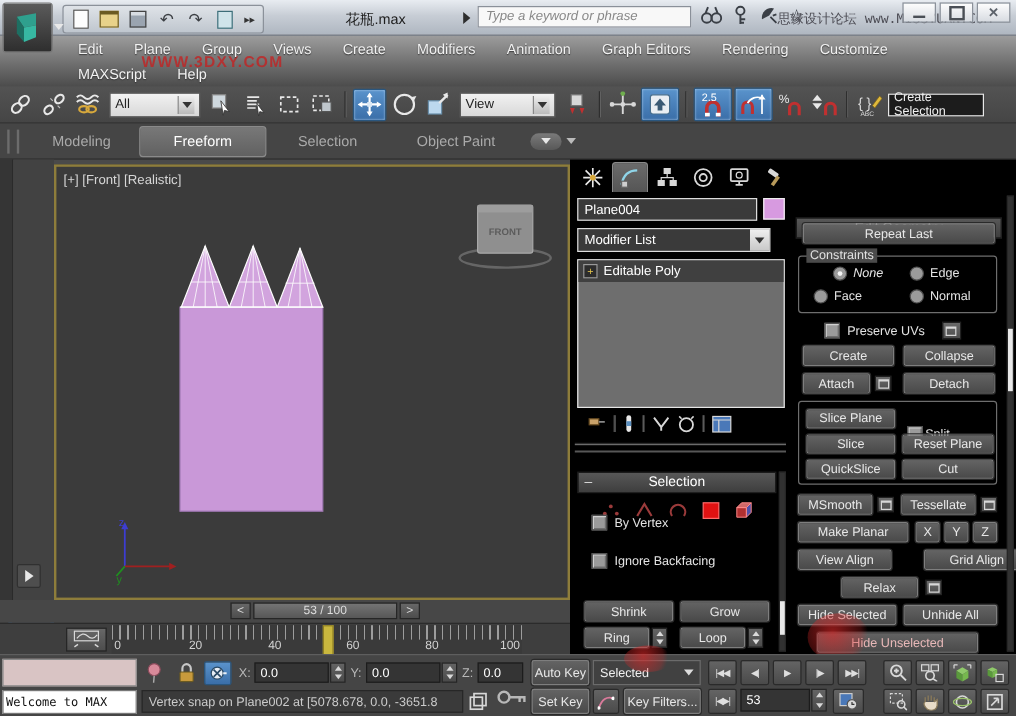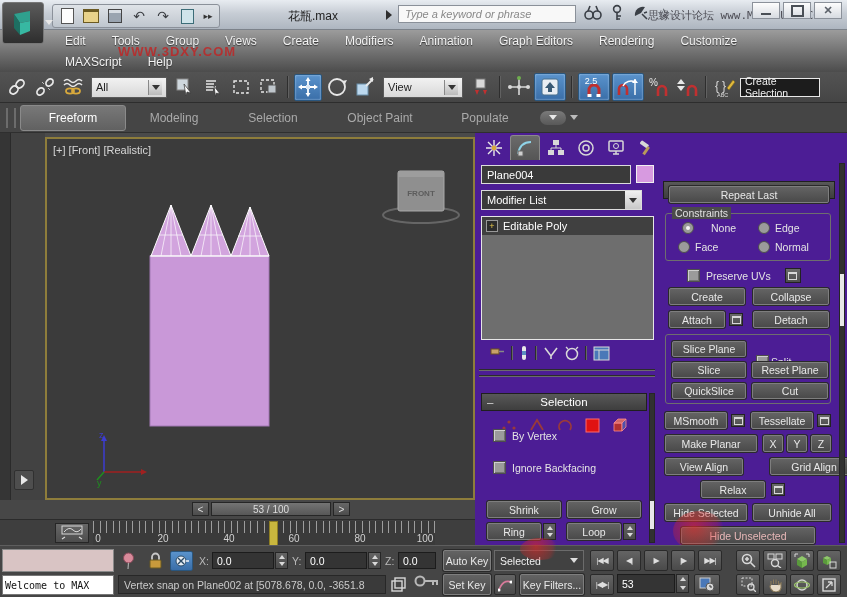--- a/index.html
+++ b/index.html
@@ -52,21 +52,21 @@
   
   .leftstrip{left:0;top:133px;width:11px;height:412px;background:#353535;border-right:1px solid #2a2a2a;}
   .leftcol{left:11px;top:133px;width:34px;height:412px;background:#424242;}
   .viewport{left:45px;top:137px;width:430px;height:363px;background:#3b3b3b;border:2px solid #8e7d3b;}
   .vp-label{color:#d6d6d6;font-size:11px;}
   .arrow-btn{left:14px;top:470px;width:20px;height:20px;background:#4e4e4e;border:1px solid #303030;border-radius:2px;
     display:flex;align-items:center;justify-content:center;}
   .layout-tab{left:7px;top:505px;width:38px;height:40px;background:#5c6977;border:3px solid #4a86c8;border-radius:4px;}
 
   
-  .cmdpanel{left:475px;top:133px;width:372px;height:412px;background:#4c1d95;}
+  .cmdpanel{left:475px;top:133px;width:372px;height:412px;background:#000000;}
   .ctab{width:28px;height:24px;display:flex;align-items:center;justify-content:center;border-radius:3px 3px 0 0;}
   .ctab.active{background:linear-gradient(#6b6b6b,#555);border:1px solid #8a8a8a;border-bottom:none;}
   .fld{background:#3a3a3a;border:1px solid #181818;color:#fff;font-size:11px;
     display:flex;align-items:center;padding:0 5px;}
   .fld-w{border:1px solid #dcdcdc;}
   .swatch{background:#d79ae0;border:1px solid #efefef;}
   .stackbox{background:#6e6e6e;border:1px solid #e6e6e6;}
   .stackrow{background:#404040;color:#fff;font-size:11px;display:flex;align-items:center;height:18px;padding:0 4px;gap:5px;}
   .plusbox{width:10px;height:10px;background:#2c2c2c;border:1px solid #999;color:#e8c84c;font-size:9px;
     display:flex;align-items:center;justify-content:center;line-height:1;}
@@ -182,21 +182,21 @@
       <div class="winbtn">
           <span style="font-size:11px;">✕</span>
         </div>
     </div>
   </div>
 
   <div class="abs menubar">
     <div class="abs wm-red" style="left:118px;top:14px;">WWW.3DXY.COM</div>
     <div class="abs flex" style="left:52px;top:0;height:22px;">
       <div class="menu-item">Edit</div>
-      <div class="menu-item">Tools</div>
+      <div class="menu-item">Plane</div>
       <div class="menu-item">Group</div>
       <div class="menu-item">Views</div>
       <div class="menu-item">Create</div>
       <div class="menu-item">Modifiers</div>
       <div class="menu-item">Animation</div>
       <div class="menu-item">Graph Editors</div>
       <div class="menu-item">Rendering</div>
       <div class="menu-item">Customize</div>
     </div>
     <div class="abs flex" style="left:52px;top:21px;height:21px;">
@@ -355,25 +355,24 @@
           <text x="3" y="21" fill="#d8d8d8" font-size="5.5" font-family="sans-serif">ABC</text>
         </svg>
       </div>
     <div class="namesel">
       <span>Create Selection</span>
     </div>
   </div>
 
   <div class="abs ribbon">
     <div class="rib-handle"></div>
+    <div class="rtab" style="width:96px;">Modeling</div>
     <div class="rtab active" style="width:104px;">Freeform</div>
-    <div class="rtab" style="width:96px;">Modeling</div>
     <div class="rtab" style="width:102px;">Selection</div>
     <div class="rtab" style="width:112px;">Object Paint</div>
-    <div class="rtab" style="width:98px;">Populate</div>
     <div class="rib-dd">
         <div class="tri-d" style="border-top-color:#e8e8e8;"></div>
       </div>
     <div class="tri-d" style="margin-left:4px;border-top-color:#bbb;"></div>
   </div>
 
   <div class="abs leftstrip"></div>
   <div class="abs leftcol"></div>
   <div class="abs arrow-btn">
     <div style="width:0;height:0;border-top:5px solid transparent;border-bottom:5px solid transparent;border-left:7px solid #e8e8e8;"></div>
@@ -560,21 +559,21 @@
       <div class="handle" style="position:absolute;top:72%;height:28px;"></div>
     </div>
 
     <div class="abs rollhead" style="left:188px;top:30px;width:172px;height:18px;">
       <span class="minus">–</span>
       <span>Edit Geometry</span>
     </div>
     <div class="abs btn" style="left:194px;top:53px;width:160px;height:17px;">Repeat Last</div>
     <div class="abs grp" style="left:190px;top:80px;width:166px;height:48px;">
       <span class="grp-lbl">Constraints</span>
-      <div class="flex" style="position:absolute;left:16px;top:8px;gap:17px;">
+      <div class="flex" style="position:absolute;left:28px;top:8px;gap:5px;font-style:italic;">
         <div class="radio on"></div>
         <span class="lbl">None</span>
       </div>
       <div class="flex" style="position:absolute;left:92px;top:8px;gap:5px;">
         <div class="radio"></div>
         <span class="lbl">Edge</span>
       </div>
       <div class="flex" style="position:absolute;left:12px;top:27px;gap:5px;">
         <div class="radio"></div>
         <span class="lbl">Face</span>

